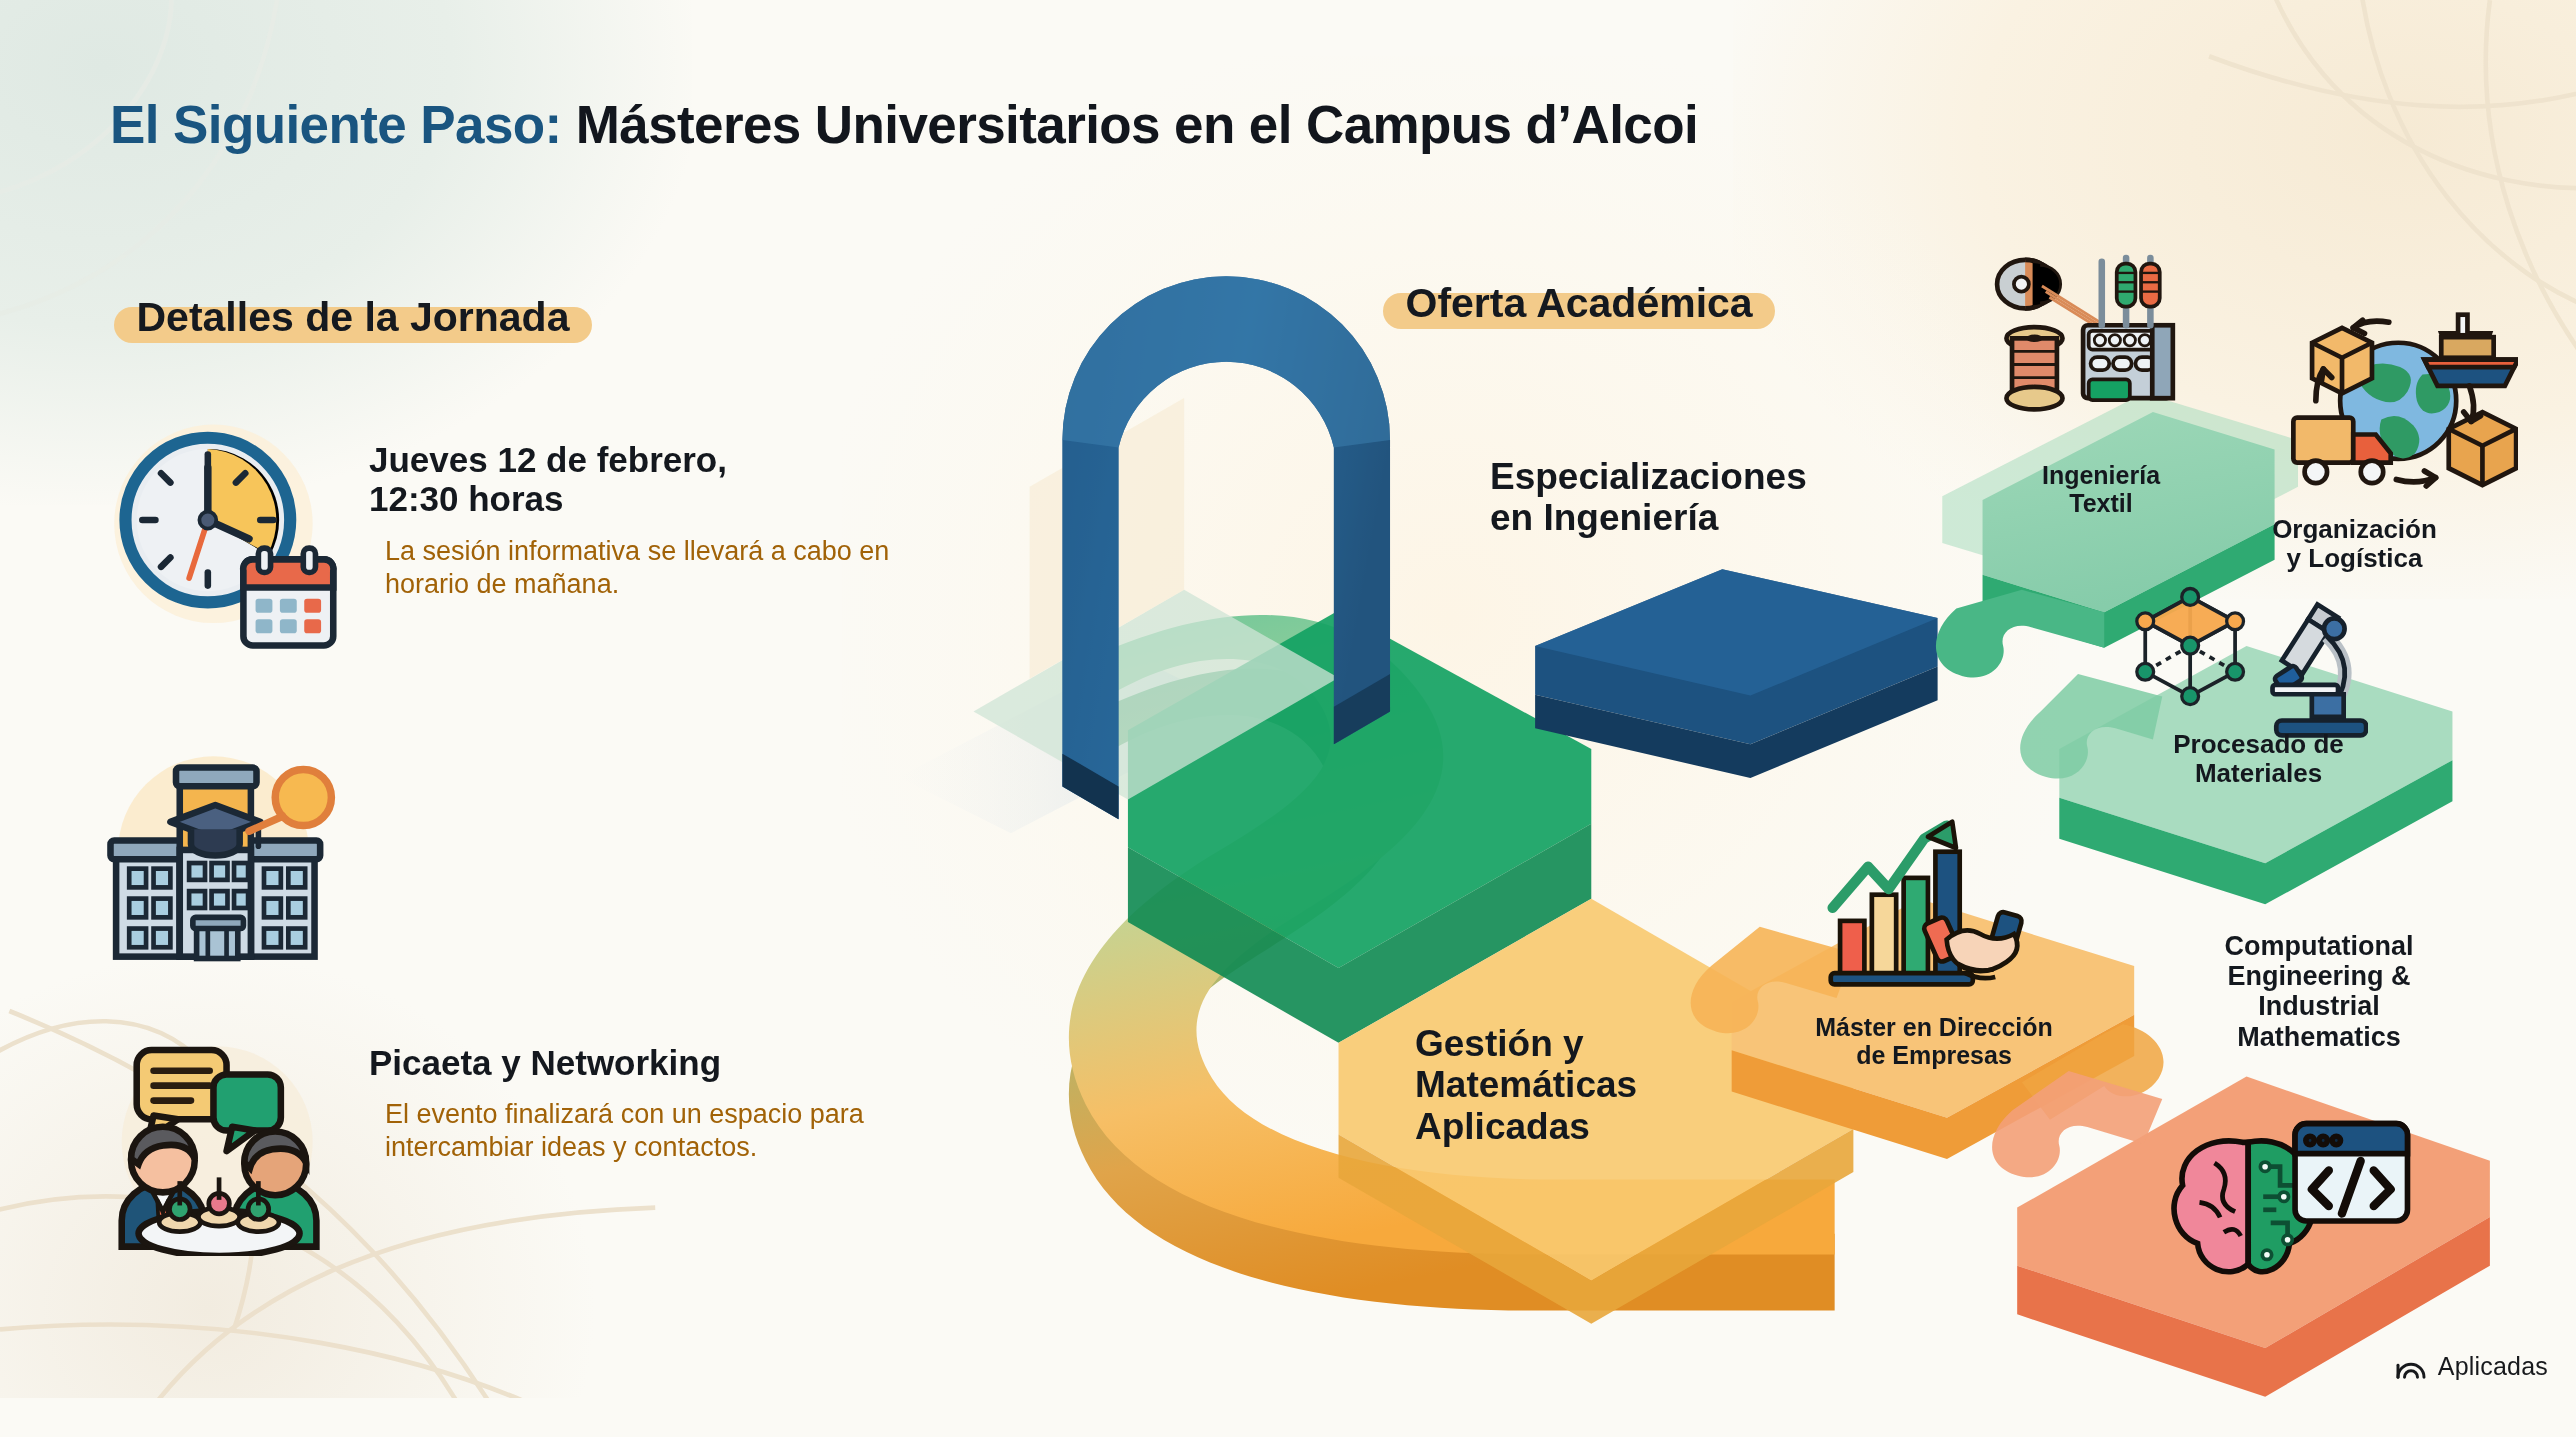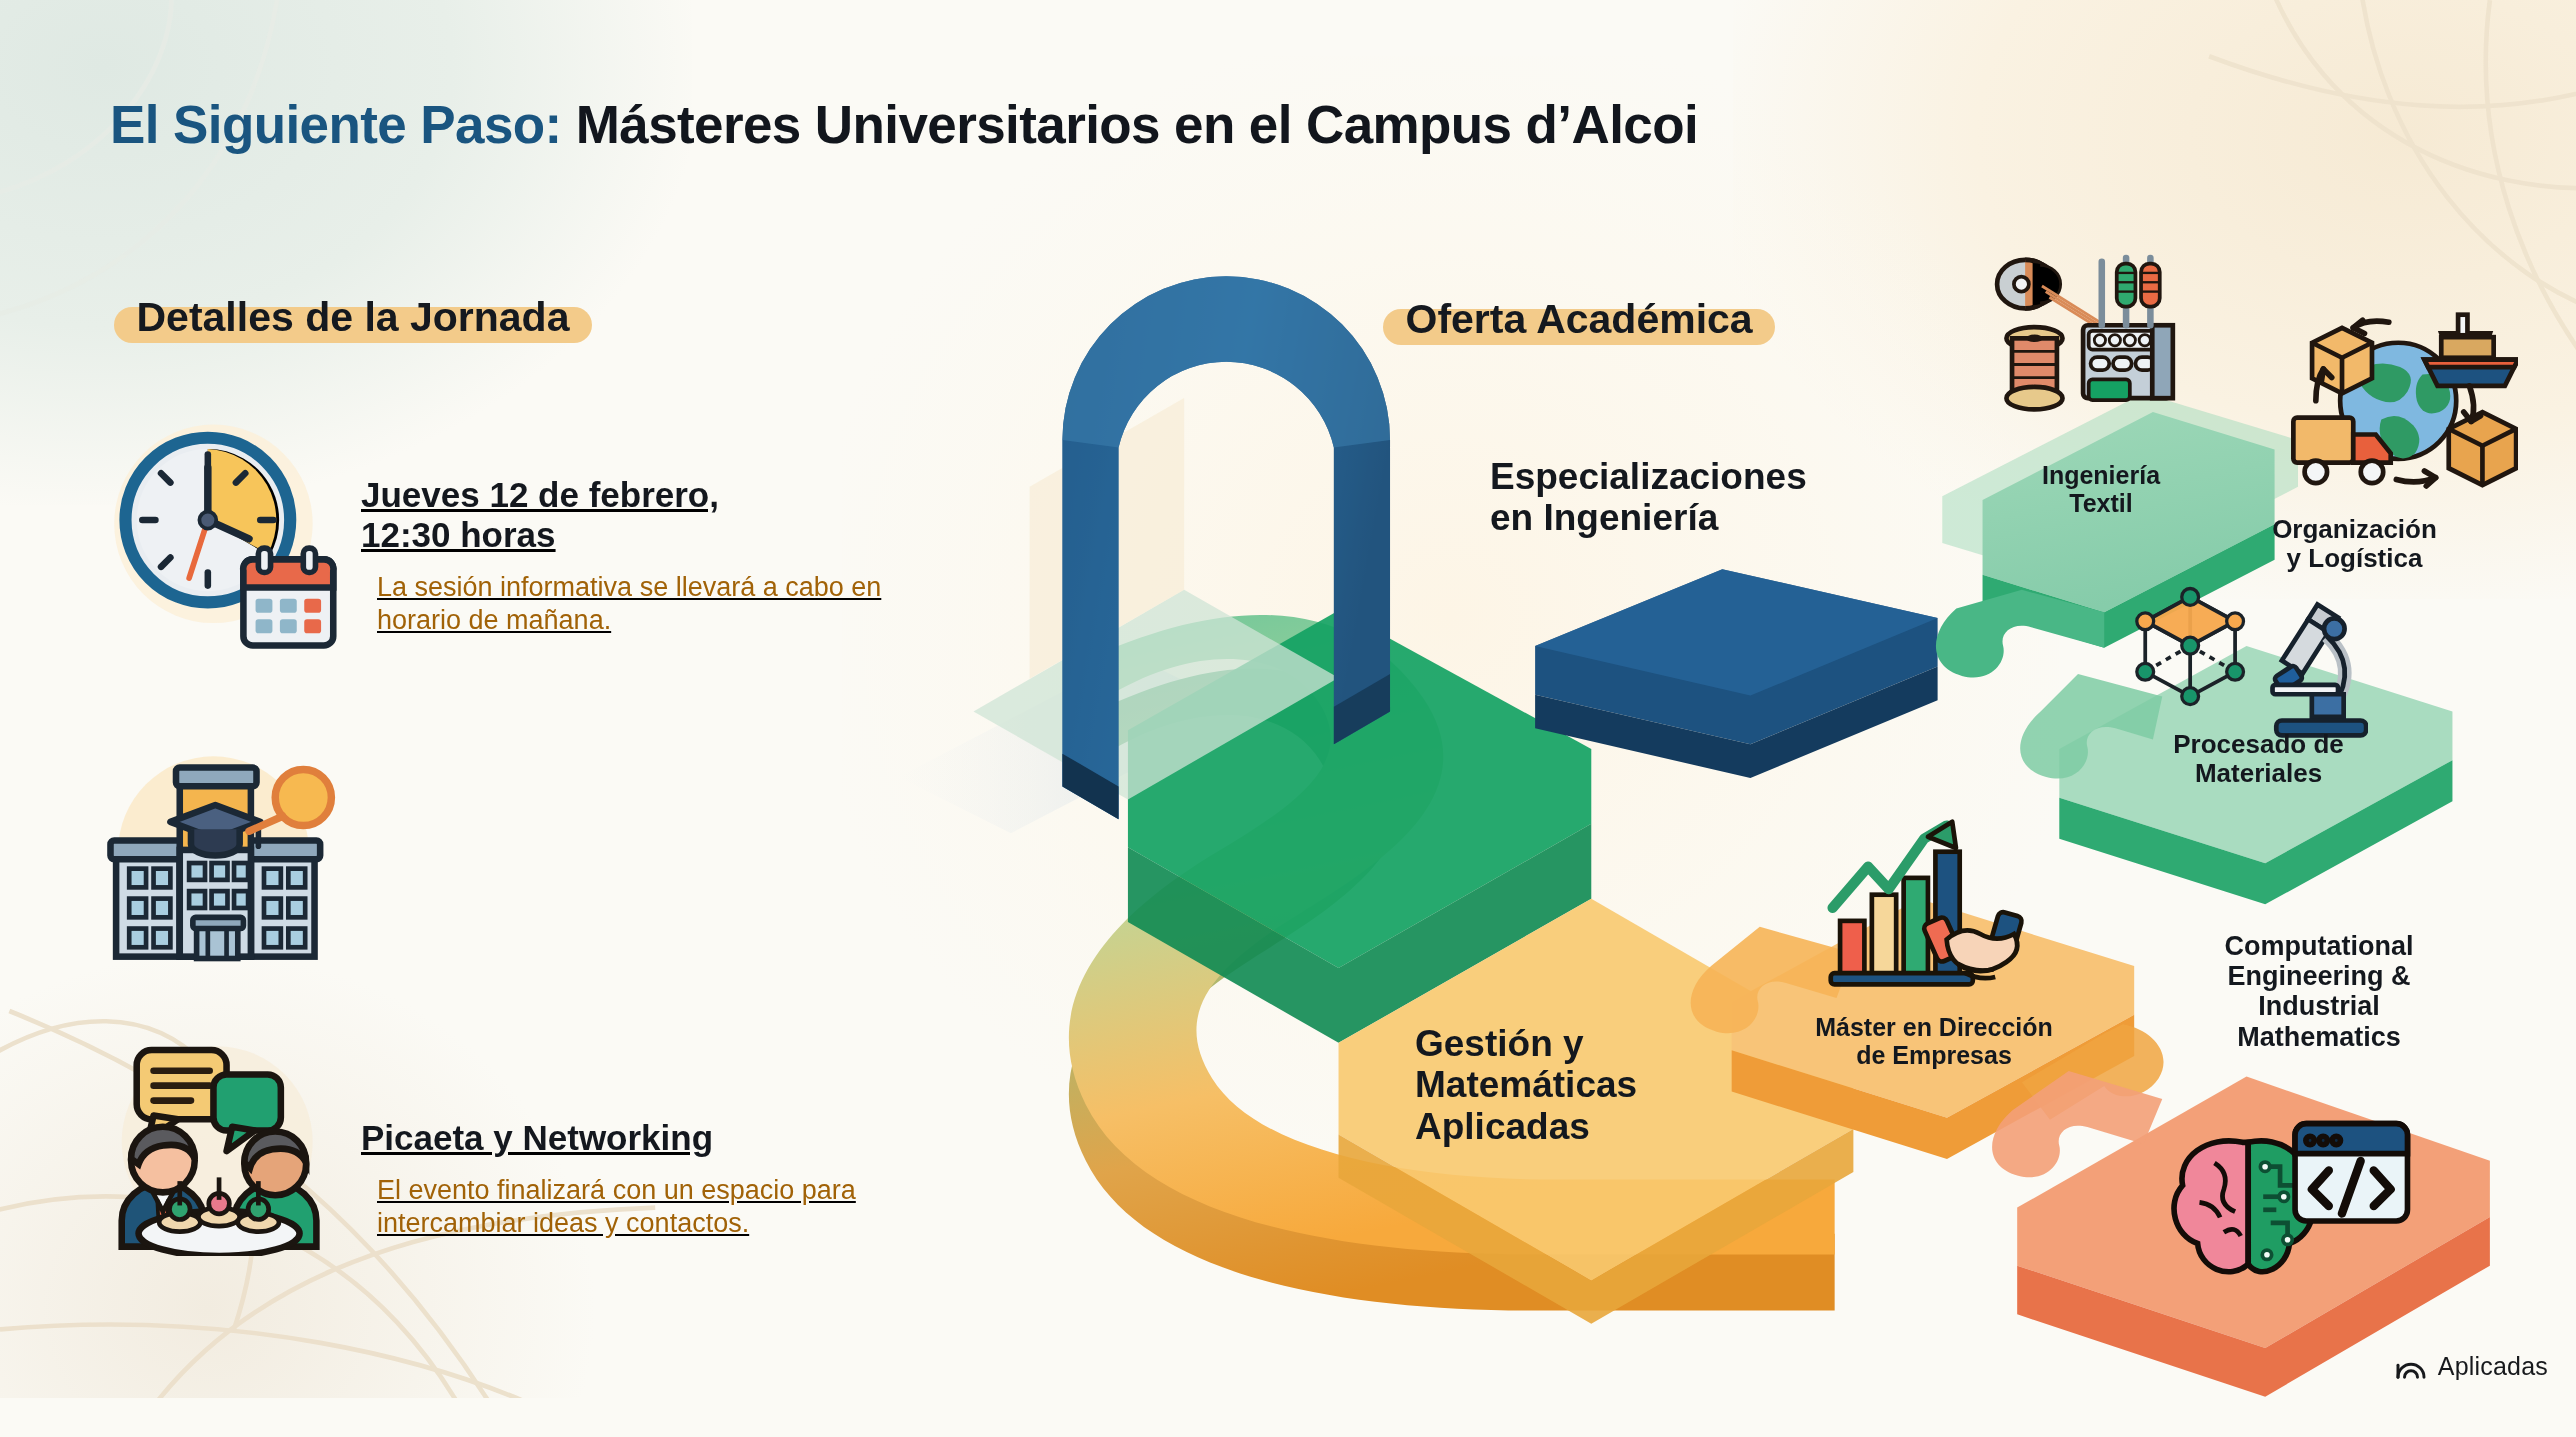--- a/index.html
+++ b/index.html
@@ -44,24 +44,24 @@
   .sec-head{
     position:absolute;font-size:41px;font-weight:bold;color:#15191f;
     white-space:nowrap;padding:3.7px 22.5px 7.5px 22.5px;
   }
   .sec-head .pill{
     position:absolute;left:0;right:0;bottom:5.6px;height:36px;
     background:#f3cb8a;border-radius:18px;z-index:0;
   }
   .sec-head .txt{position:relative;z-index:1;}
   #head-jornada{left:114px;top:290px;}
-  #head-oferta{left:1383px;top:292px;}
+  #head-oferta{left:1383px;top:276px;}
 
   
-  .detail{position:absolute;display:flex;align-items:flex-end;gap:24px;text-decoration:underline;}
+  .detail{position:absolute;display:flex;align-items:flex-start;gap:32px;}
   .detail .icon-wrap{position:relative;width:234px;height:234px;flex:0 0 234px;}
   .detail .body{padding-top:20.6px;width:599px;}
   .detail h3{
     margin:0 0 7.5px 0;font-size:35px;line-height:1.14;font-weight:bold;color:#14181e;
   }
   .detail p{
     margin:16px;font-size:27px;line-height:1.22;color:#a16207;font-weight:normal;
   }
   #detail-0{left:103px;top:419px;}
   #detail-1{left:103px;top:732px;}

